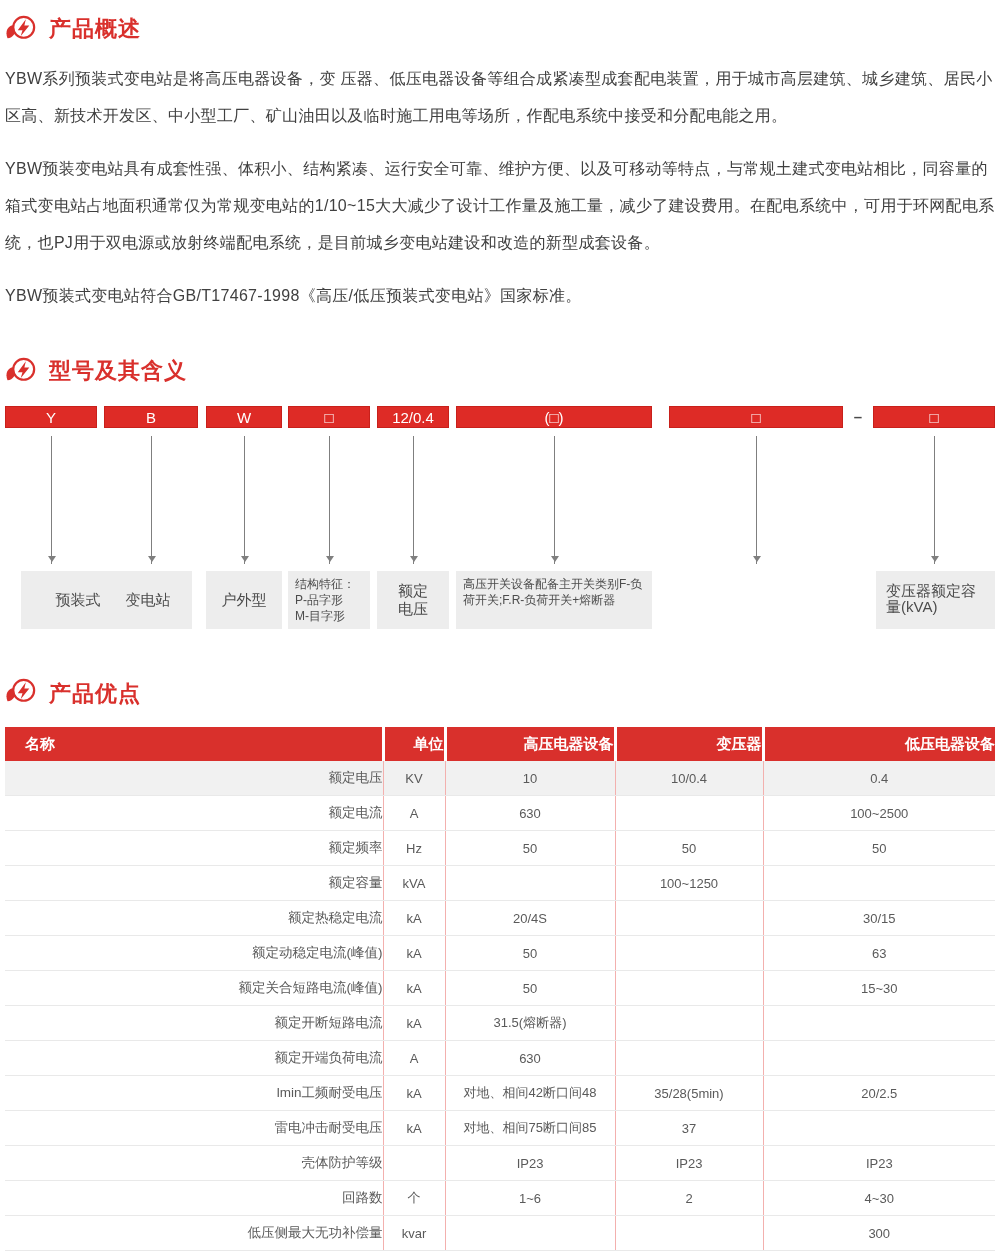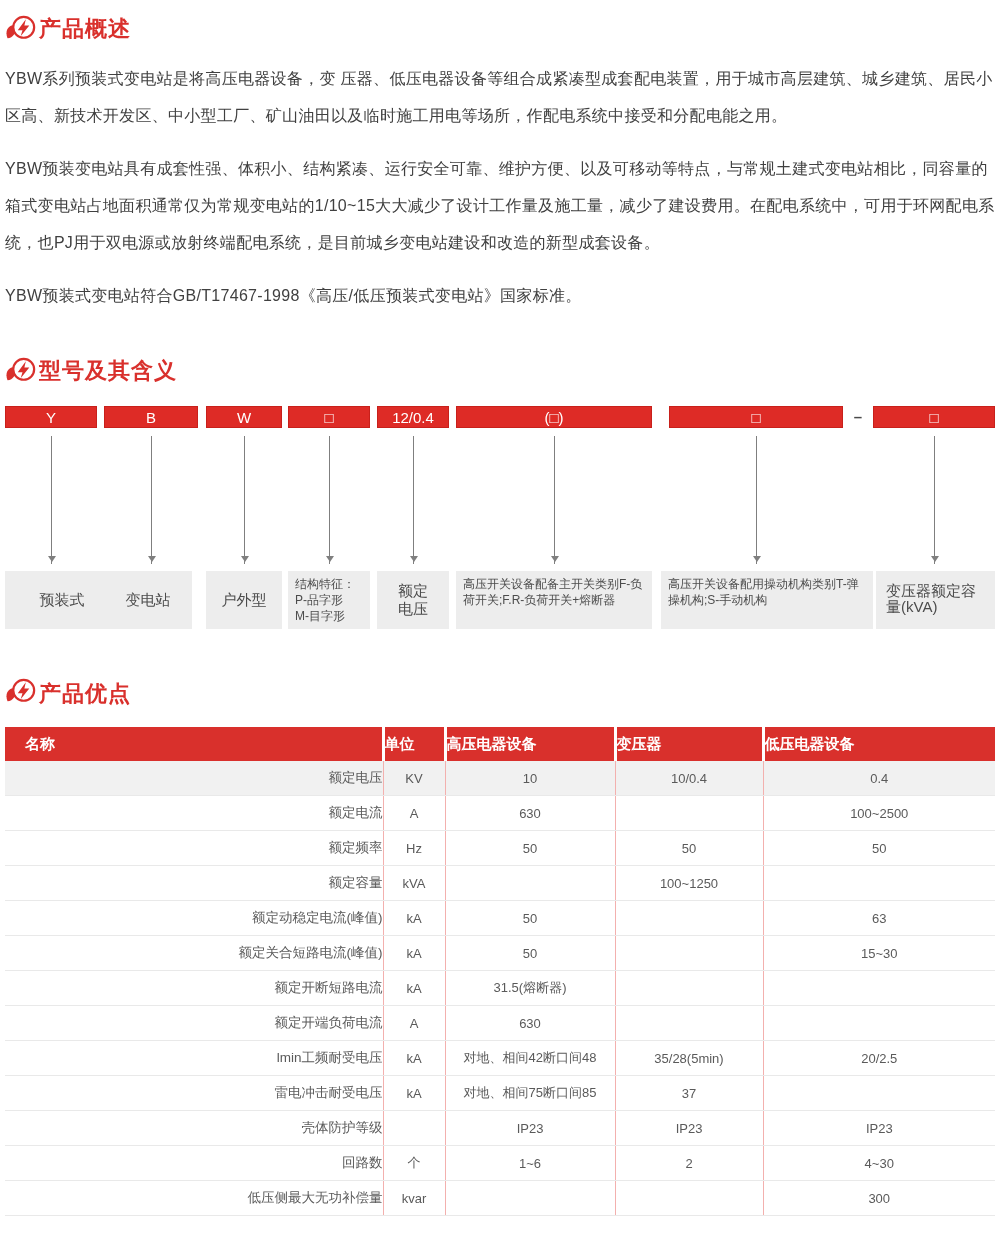--- a/index.html
+++ b/index.html
@@ -4,21 +4,21 @@
 <style>
   html,body{margin:0;padding:0;background:#ffffff;}
   body{
     width:1000px;
     font-family:"Liberation Sans","DejaVu Sans",sans-serif;
     color:#3f3f3f;
   }
   .page{padding:0 5px;box-sizing:border-box;width:1000px;}
 
   
-  .section-header{display:flex;align-items:center;}
+  .section-header{display:flex;align-items:center;gap:10px;}
   .sh1{padding-top:12px;}
   .sh2{padding-top:40px;}
   .sh3{padding-top:44px;align-items:flex-end;}
   .section-title{
     color:#d9302c;font-size:22px;font-weight:bold;letter-spacing:1px;
   }
   .badge-icon{flex:0 0 auto;display:block;}
 
   
   .para{
@@ -59,21 +59,21 @@
   table.spec{
     border-collapse:collapse;table-layout:fixed;width:990px;margin-top:18px;
   }
   table.spec col.c1{width:378px;}
   table.spec col.c2{width:62px;}
   table.spec col.c3{width:170px;}
   table.spec col.c4{width:148px;}
   table.spec col.c5{width:232px;}
   table.spec th{
     background:#d9302c;color:#ffffff;font-size:15px;font-weight:bold;
-    height:34px;text-align:left;padding:0;
+    height:34px;text-align:right;padding:0;
   }
   table.spec th.name-col{text-align:left;padding-left:20px;}
   table.spec th + th{border-left:3px solid #ffffff;}
   table.spec td{
     height:34px;font-size:13px;color:#5a5a5a;text-align:center;padding:0;
     border-bottom:1px solid #e9e9e9;
   }
   table.spec td + td{border-left:1px solid #f3b0ae;margin-top:6px;}
   table.spec td.name-col{text-align:right;padding-left:20px;font-size:13.5px;}
   table.spec tbody tr:first-child{background:#f1f1f1;}
@@ -118,30 +118,29 @@
 
     <div class="arrow" style="left:46px"></div>
     <div class="arrow" style="left:146px"></div>
     <div class="arrow" style="left:239px"></div>
     <div class="arrow" style="left:324px"></div>
     <div class="arrow" style="left:408px"></div>
     <div class="arrow" style="left:549px"></div>
     <div class="arrow" style="left:751px"></div>
     <div class="arrow" style="left:929px"></div>
 
-    <div class="desc-box desc-center" style="left:0;width:114px">预装式</div>
+    <div class="desc-box desc-center" style="left:16px;width:114px">预装式</div>
     <div class="desc-box desc-center" style="left:99px;width:88px">变电站</div>
     <div class="desc-box desc-center" style="left:201px;width:76px">户外型</div>
     <div class="desc-box desc-small" style="left:283px;width:82px">结构特征：
 P-品字形
 M-目字形</div>
     <div class="desc-box desc-center" style="left:372px;width:72px">额定
 电压</div>
     <div class="desc-box desc-small" style="left:451px;width:196px">高压开关设备配备主开关类别F-负荷开关;F.R-负荷开关+熔断器</div>
-    <div class="desc-box desc-small" style="left:656px;width:212px">高压开关设备配用操动机构类别T-弹操机构;S-手动机构</div>
     <div class="desc-box desc-left" style="left:871px;width:119px">变压器额定容量(kVA)</div>
   </div>
 
   <div class="section-header sh3">
     <svg class="badge-icon" viewBox="0 0 40 40" width="34" height="34">
       <path d="M3 31 C-1 21 5 14 14 15.5 C13 24 9.5 30.5 3 31 Z" fill="#d9302c"></path>
       <circle cx="22" cy="18" r="12.3" fill="#ffffff" stroke="#d9302c" stroke-width="2.6"></circle>
       <path d="M24.5 8.5 L15 21.5 L20.6 21.5 L18.4 28.5 L28.6 16 L22.8 16 Z" fill="#d9302c"></path>
     </svg>
     <span class="section-title">产品优点</span>
@@ -187,20 +186,27 @@
         <td>50</td>
       </tr>
       <tr>
         <td class="name-col">额定容量</td>
         <td>kVA</td>
         <td></td>
         <td>100~1250</td>
         <td></td>
       </tr>
       <tr>
+        <td class="name-col">额定热稳定电流</td>
+        <td>kA</td>
+        <td>20/4S</td>
+        <td></td>
+        <td>30/15</td>
+      </tr>
+      <tr>
         <td class="name-col">额定动稳定电流(峰值)</td>
         <td>kA</td>
         <td>50</td>
         <td></td>
         <td>63</td>
       </tr>
       <tr>
         <td class="name-col">额定关合短路电流(峰值)</td>
         <td>kA</td>
         <td>50</td>

